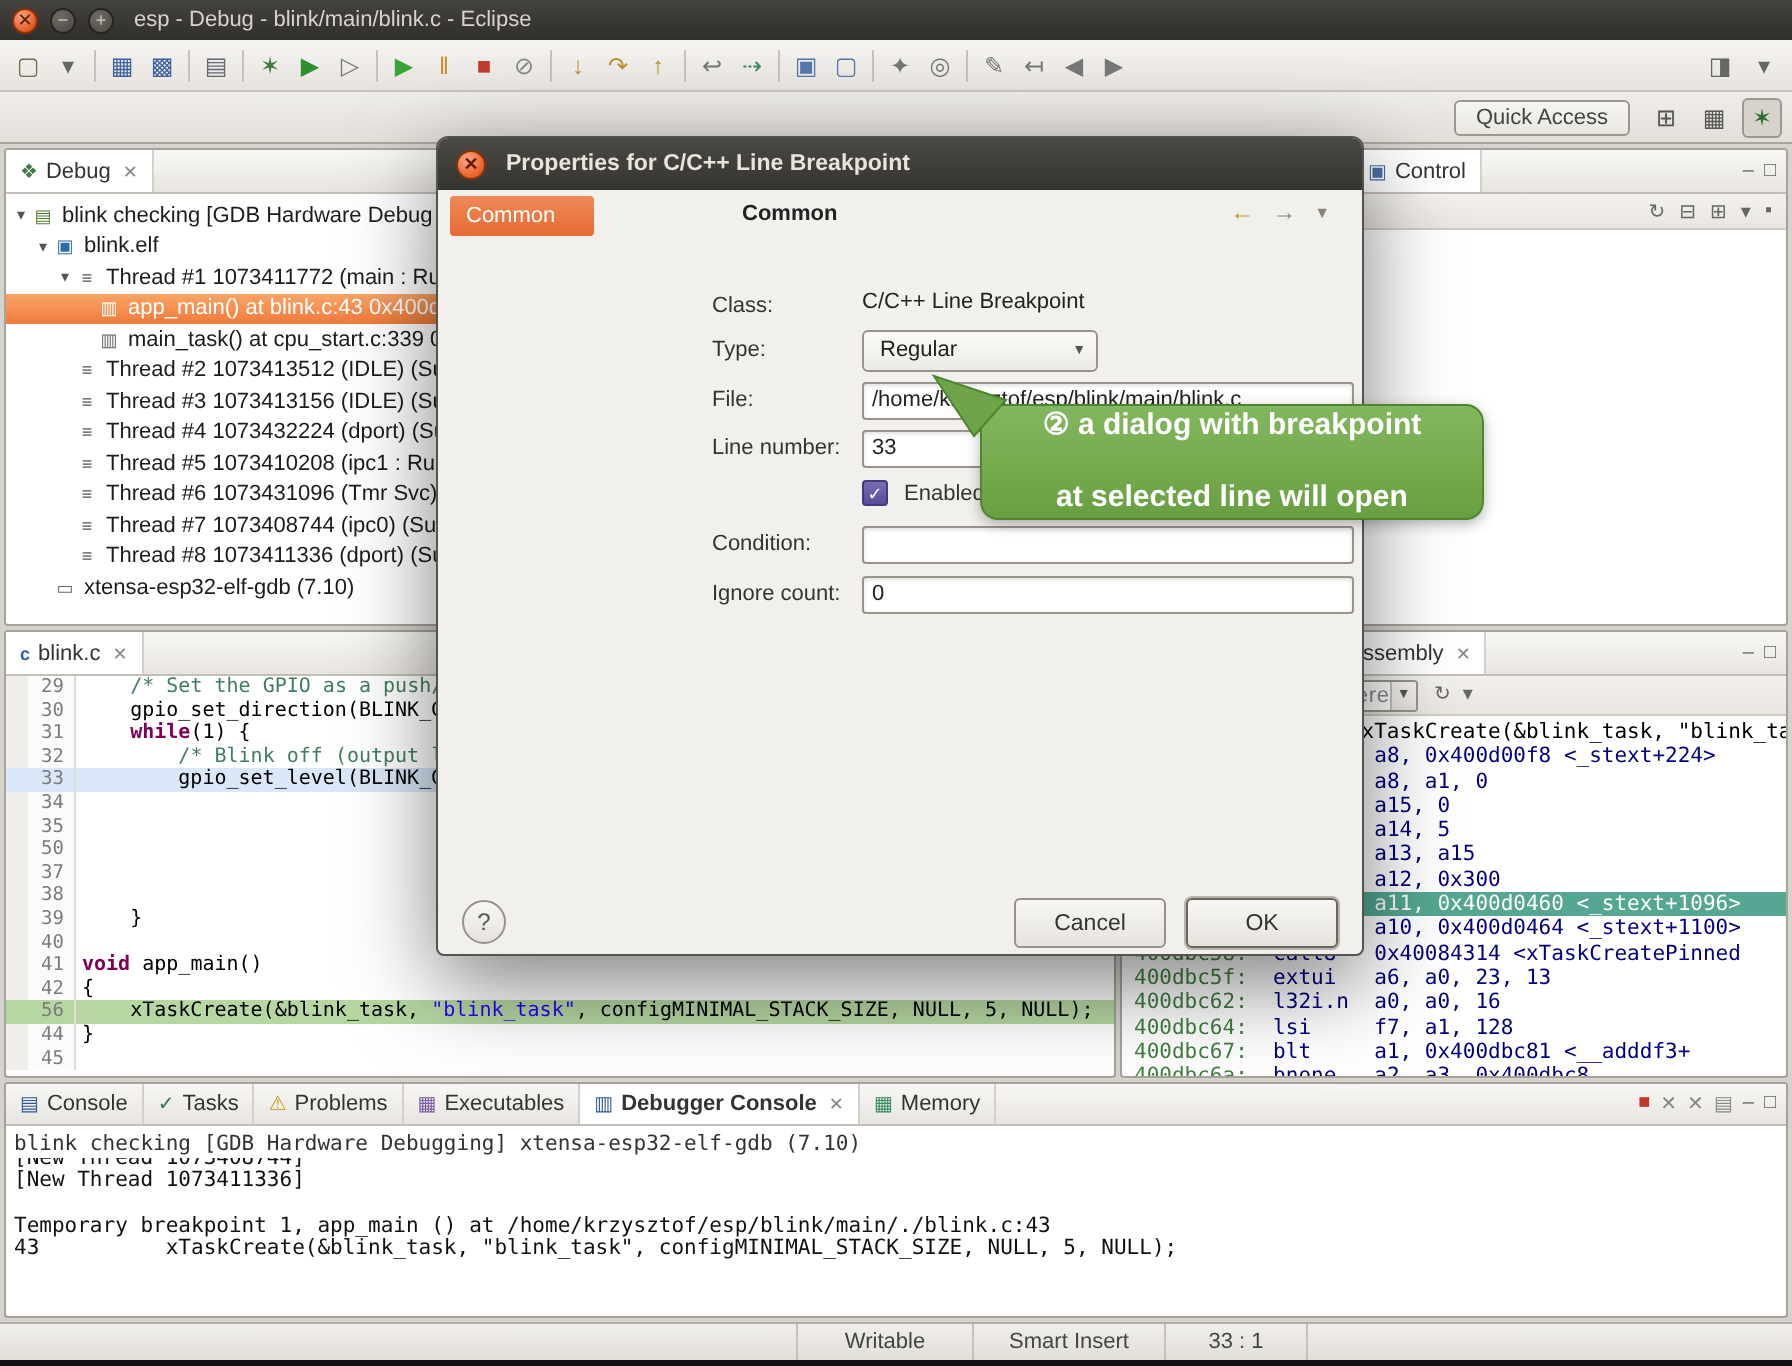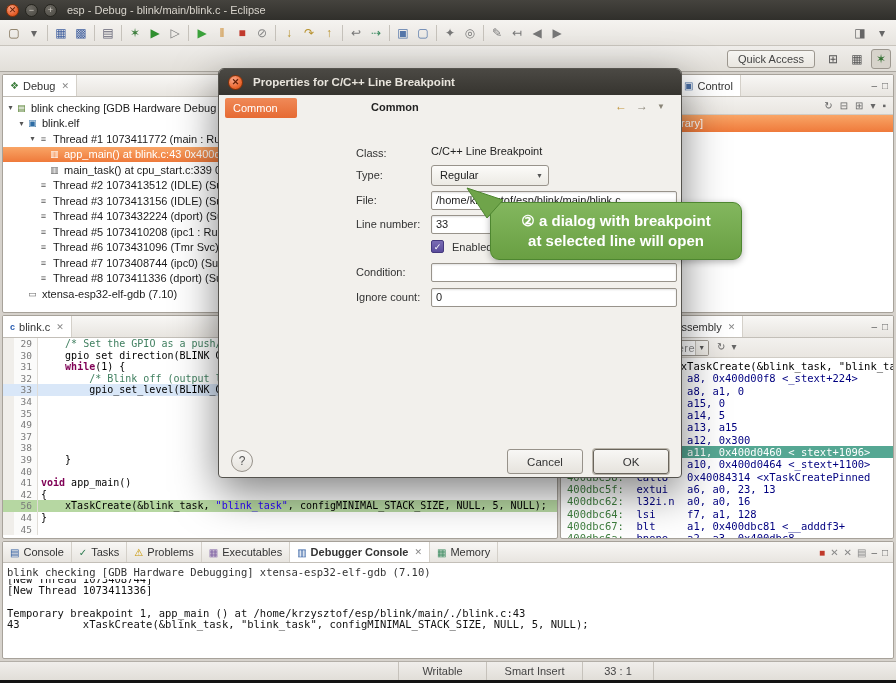--- a/index.html
+++ b/index.html
@@ -102,21 +102,21 @@
   .dropdown{position:absolute;left:212px;width:118px;height:21px;background:linear-gradient(#fcfbf9,#eceae4);border:1px solid #98938b;border-radius:3px;font-size:11px;line-height:19px;padding:0 18px 0 8px;color:#222;cursor:pointer}
   .dropdown .dd{position:absolute;right:5px;top:0;font-size:7px;color:#555;line-height:20px}
   .chk{position:absolute;left:212px;width:13px;height:13px;background:linear-gradient(#7a6cb4,#5a4c9c);border:1px solid #45397e;border-radius:2px;color:#fff;font-size:9px;line-height:12px;text-align:center;cursor:pointer}
   .chk-label{position:absolute;left:233px}
   .btn{position:absolute;height:25px;background:linear-gradient(#f8f7f5,#e6e3dd);border:1px solid #97928a;border-radius:3px;font-size:11.5px;color:#333;cursor:pointer;font-family:"Liberation Sans",sans-serif}
   #btn-cancel{left:288px;top:354px;width:76px}
   #btn-ok{left:374px;top:354px;width:76px;border-color:#6a655c;box-shadow:0 0 0 1px #bab5ab}
   .help-btn{position:absolute;left:12px;top:355px;width:22px;height:22px;border-radius:50%;border:1px solid #97928a;background:linear-gradient(#f8f7f5,#e6e3dd);text-align:center;line-height:20px;color:#555;font-size:12px;cursor:pointer}
 
   
-  .callout{position:absolute;z-index:30;background:linear-gradient(#83b75e,#699f42);border:1px solid #4e8630;border-radius:9px;color:#fff;font-size:15px;font-weight:bold;text-align:center;display:flex;flex-direction:column;justify-content:center;line-height:20px;box-shadow:0 2px 7px rgba(0,0,0,.3)}
+  .callout{position:absolute;z-index:30;background:linear-gradient(#83b75e,#699f42);border:1px solid #4e8630;border-radius:9px;color:#fff;font-size:15px;font-weight:bold;text-align:center;display:flex;flex-direction:column;justify-content:space-between;line-height:20px;box-shadow:0 2px 7px rgba(0,0,0,.3)}
   #callout1{left:52px;top:397px;width:316px;height:58px}
   #callout2{left:490px;top:202px;width:252px;height:58px}
   .tail{position:absolute;overflow:visible}
   #callout1 .tail{left:-33px;top:-13px}
   #callout2 .tail{left:-24px;top:-15px}
 </style>
 </head>
 <body>
 
 <div id="app">
@@ -268,40 +268,39 @@
         <span>□</span>
       </span>
     </div>
     <div class="mod-toolbar" id="modules-actions">
         <span style="color: rgb(102, 102, 102); cursor: pointer;">↻</span>
         <span style="color: rgb(102, 102, 102); cursor: pointer;">⊟</span>
         <span style="color: rgb(102, 102, 102); cursor: pointer;">⊞</span>
         <span style="color: rgb(102, 102, 102); cursor: pointer;">▾</span>
         <span style="color: rgb(102, 102, 102); cursor: pointer;">▪</span>
       </div>
-    <div class="mod-row">rary]</div>
   </div>
 
   <div class="panel" id="editor-panel">
     <div class="tabbar">
       <span class="tab sel">
         <span class="cicon">c</span>
         <span>blink.c</span>
         <span class="x">✕</span>
       </span>
     </div>
     <div class="ed-body" id="editor-lines">
         <div class="edrow"><span class="marker"></span><span class="ln">29</span><span class="code"><span class="p">    </span><span class="com">/* Set the GPIO as a push/</span></span></div>
         <div class="edrow"><span class="marker"></span><span class="ln">30</span><span class="code"><span class="p">    gpio_set_direction(BLINK_G</span></span></div>
         <div class="edrow"><span class="marker"></span><span class="ln">31</span><span class="code"><span class="p">    </span><span class="kw">while</span><span class="p">(1) {</span></span></div>
         <div class="edrow"><span class="marker"></span><span class="ln">32</span><span class="code"><span class="p">        </span><span class="com">/* Blink off (output l</span></span></div>
         <div class="edrow hlblue"><span class="marker"></span><span class="ln">33</span><span class="code"><span class="p">        gpio_set_level(BLINK_G</span></span></div>
         <div class="edrow"><span class="marker"></span><span class="ln">34</span><span class="code"></span></div>
         <div class="edrow"><span class="marker"></span><span class="ln">35</span><span class="code"></span></div>
-        <div class="edrow"><span class="marker"></span><span class="ln">49</span><span class="code"></span></div>
+        <div class="edrow"><span class="marker"></span><span class="ln">50</span><span class="code"></span></div>
         <div class="edrow"><span class="marker"></span><span class="ln">37</span><span class="code"></span></div>
         <div class="edrow"><span class="marker"></span><span class="ln">38</span><span class="code"></span></div>
         <div class="edrow"><span class="marker"></span><span class="ln">39</span><span class="code"><span class="p">    }</span></span></div>
         <div class="edrow"><span class="marker"></span><span class="ln">40</span><span class="code"></span></div>
         <div class="edrow"><span class="marker"></span><span class="ln">41</span><span class="code"><span class="kw">void</span><span class="p"> app_main()</span></span></div>
         <div class="edrow"><span class="marker"></span><span class="ln">42</span><span class="code"><span class="p">{</span></span></div>
         <div class="edrow hlgreen"><span class="marker"></span><span class="ln">56</span><span class="code"><span class="p">    xTaskCreate(&amp;blink_task, </span><span class="str">"blink_task"</span><span class="p">, configMINIMAL_STACK_SIZE, NULL, 5, NULL);</span></span></div>
         <div class="edrow"><span class="marker"></span><span class="ln">44</span><span class="code"><span class="p">}</span></span></div>
         <div class="edrow"><span class="marker"></span><span class="ln">45</span><span class="code"></span></div>
       </div>

